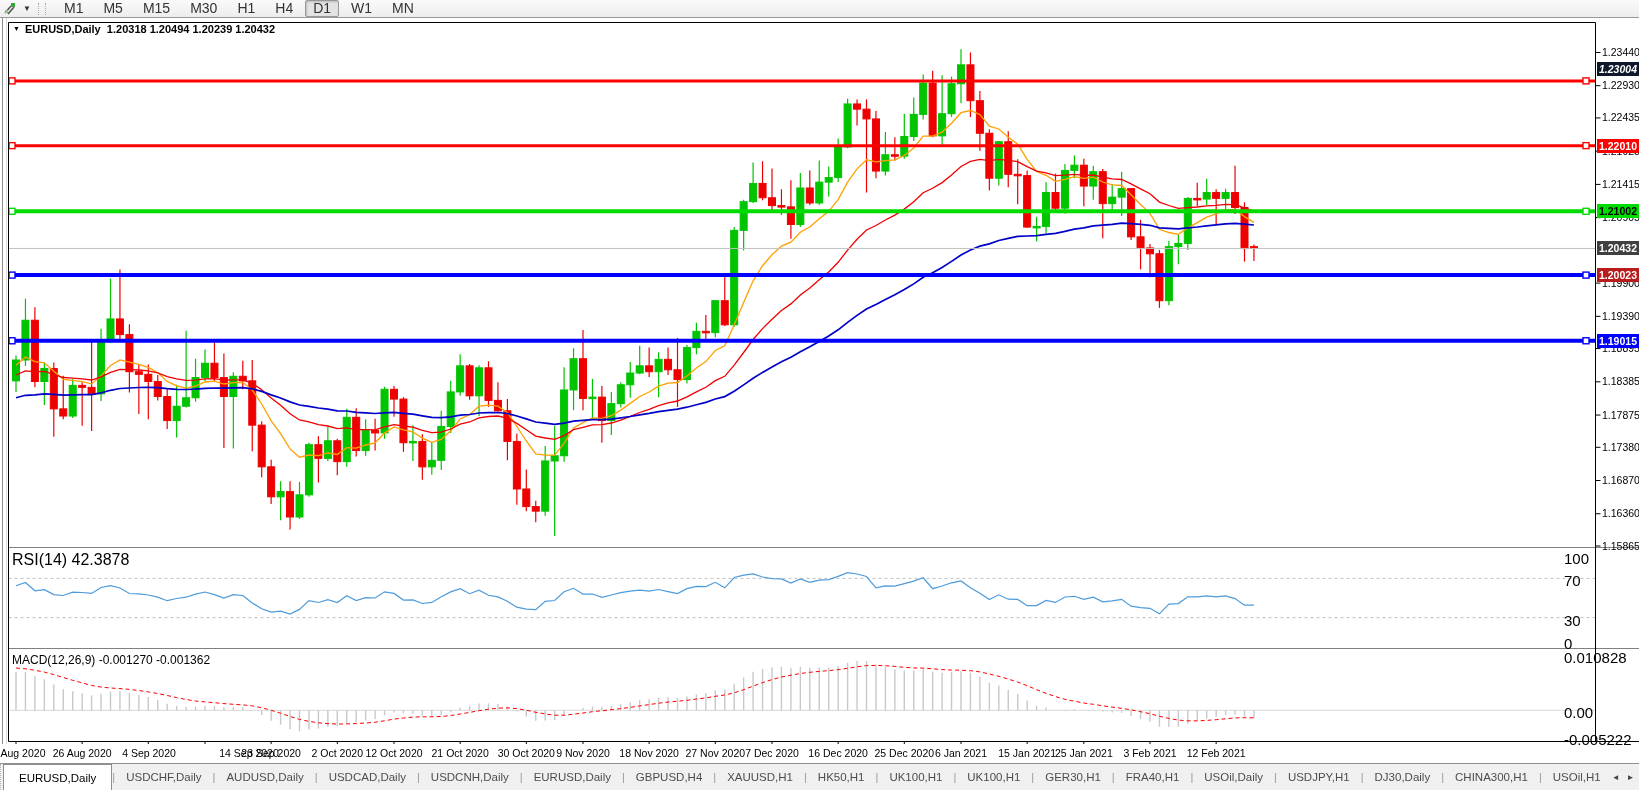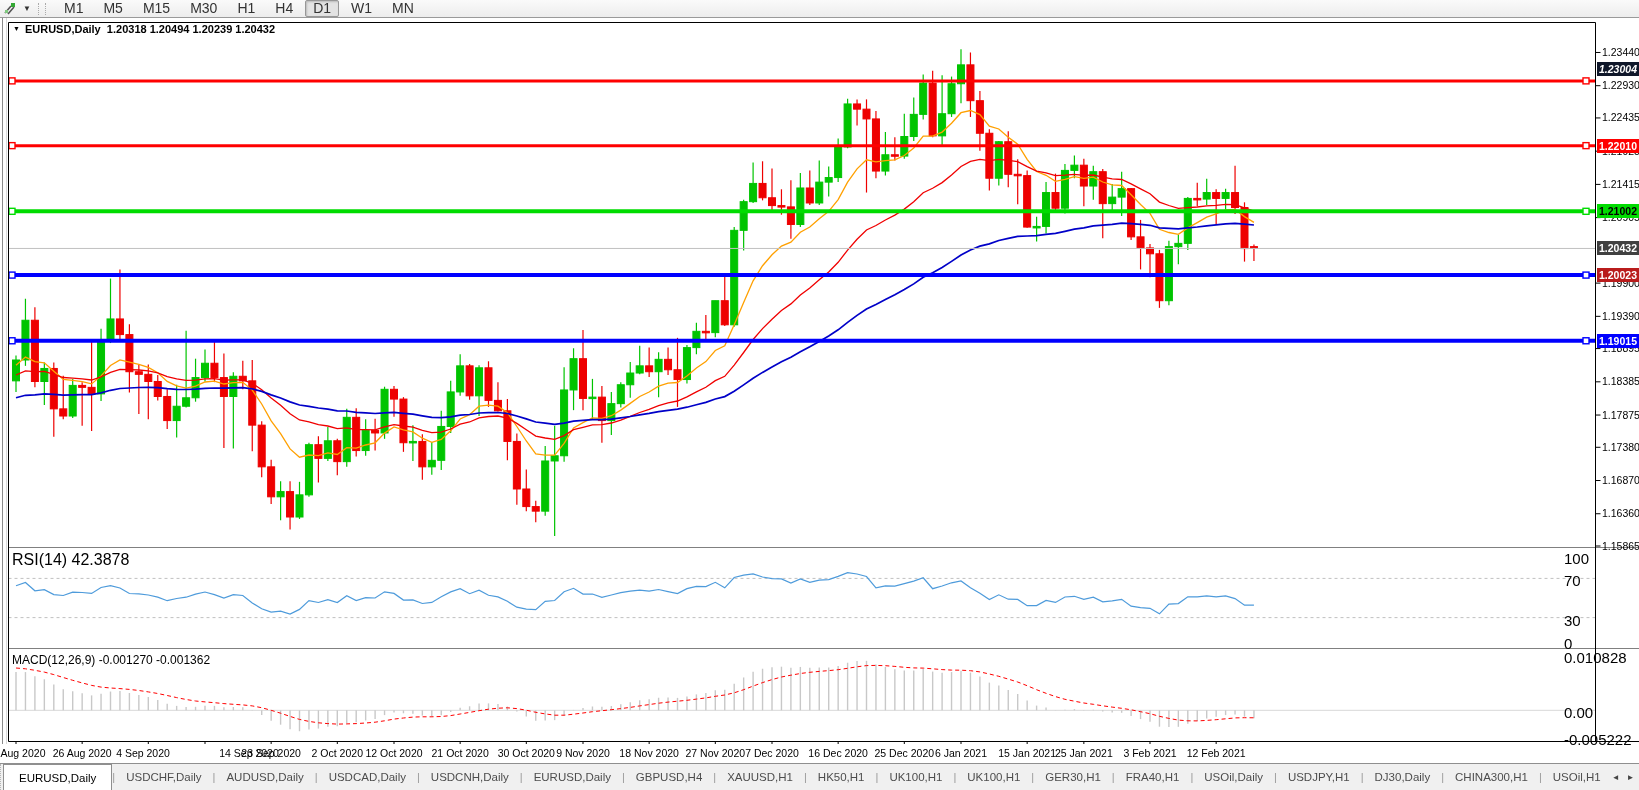--- a/index.html
+++ b/index.html
@@ -557,21 +557,21 @@
       <div class="badge" style="top: 44px; background: #0f172a; color: rgb(255, 255, 255); font-style: italic;">1.23004</div>
       <div class="badge" style="top: 120.638px; background: rgb(255, 0, 0); color: rgb(255, 255, 255);">1.22010</div>
       <div class="badge" style="top: 186.312px; background: rgb(0, 220, 0); color: rgb(0, 0, 0);">1.21002</div>
       <div class="badge" style="top: 250.096px; background: #b91c1c; color: rgb(255, 255, 255);">1.20023</div>
       <div class="badge" style="top: 315.77px; background: rgb(0, 0, 255); color: rgb(255, 255, 255);">1.19015</div>
       <div class="badge" style="top: 223.449px; background: #404040; color: rgb(255, 255, 255);">1.20432</div>
     </div>
   <div id="dateAxis" class="date-axis">
       <div class="date-label" style="left: 16px;">17 Aug 2020</div>
       <div class="date-label" style="left: 82.15px;">26 Aug 2020</div>
-      <div class="date-label" style="left: 143px; text-align: right;">4 Sep 2020</div>
+      <div class="date-label" style="left: 149px; text-align: right;">4 Sep 2020</div>
       <div class="date-label" style="left: 205px; margin-left: 44px;">14 Sep 2020</div>
       <div class="date-label" style="left: 271.15px;">23 Sep 2020</div>
       <div class="date-label" style="left: 337.3px;">2 Oct 2020</div>
       <div class="date-label" style="left: 394px;">12 Oct 2020</div>
       <div class="date-label" style="left: 460.15px;">21 Oct 2020</div>
       <div class="date-label" style="left: 526.3px;">30 Oct 2020</div>
       <div class="date-label" style="left: 583px;">9 Nov 2020</div>
       <div class="date-label" style="left: 649.15px;">18 Nov 2020</div>
       <div class="date-label" style="left: 715.3px;">27 Nov 2020</div>
       <div class="date-label" style="left: 772px;">7 Dec 2020</div>

